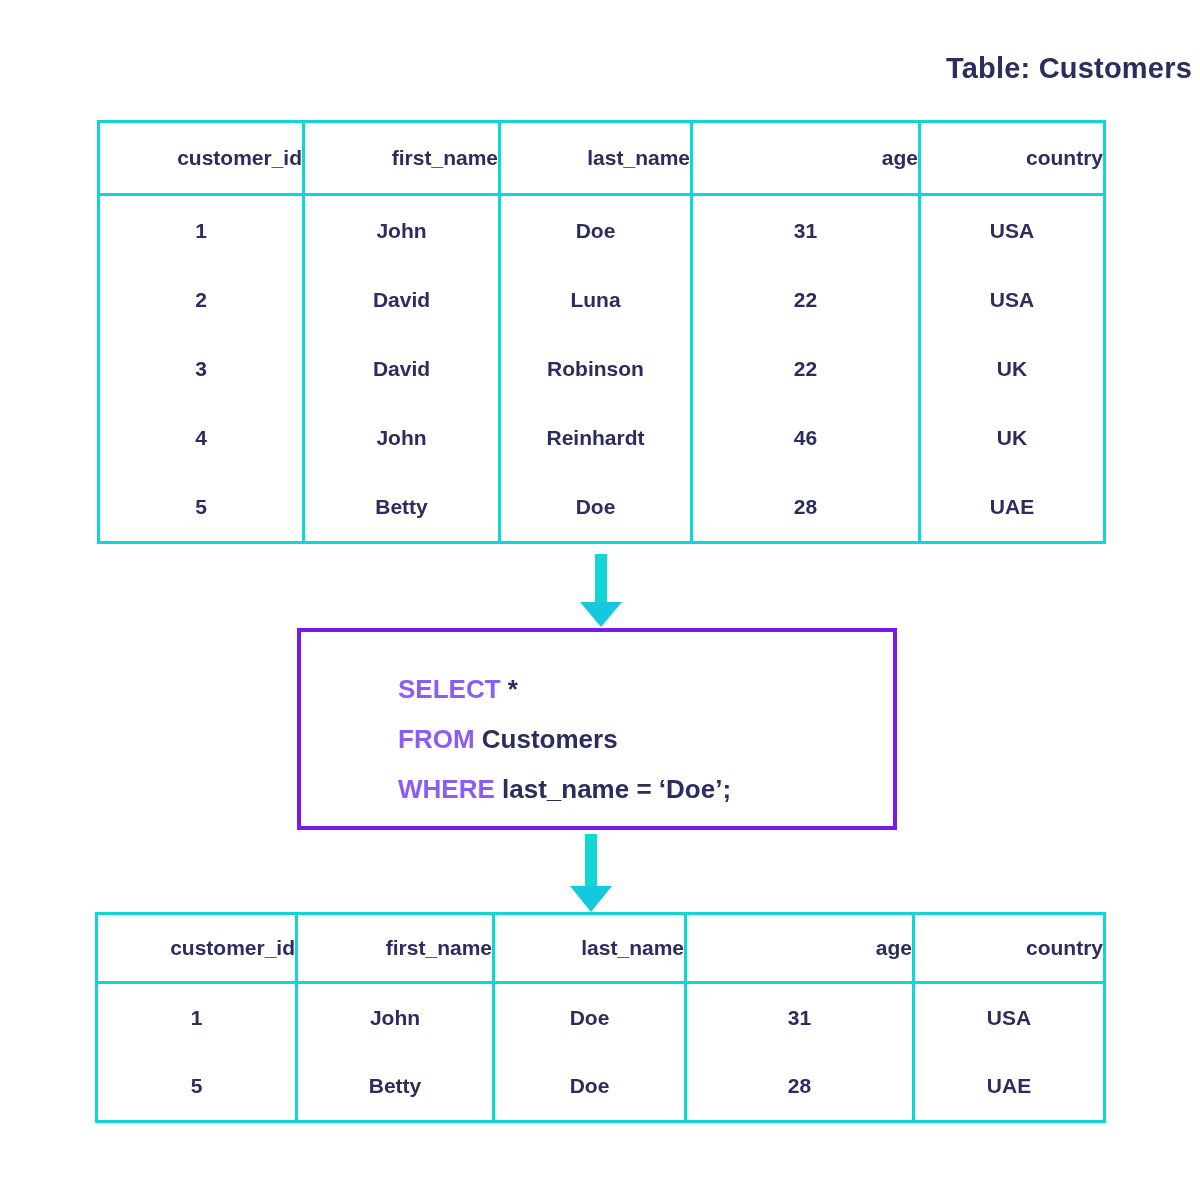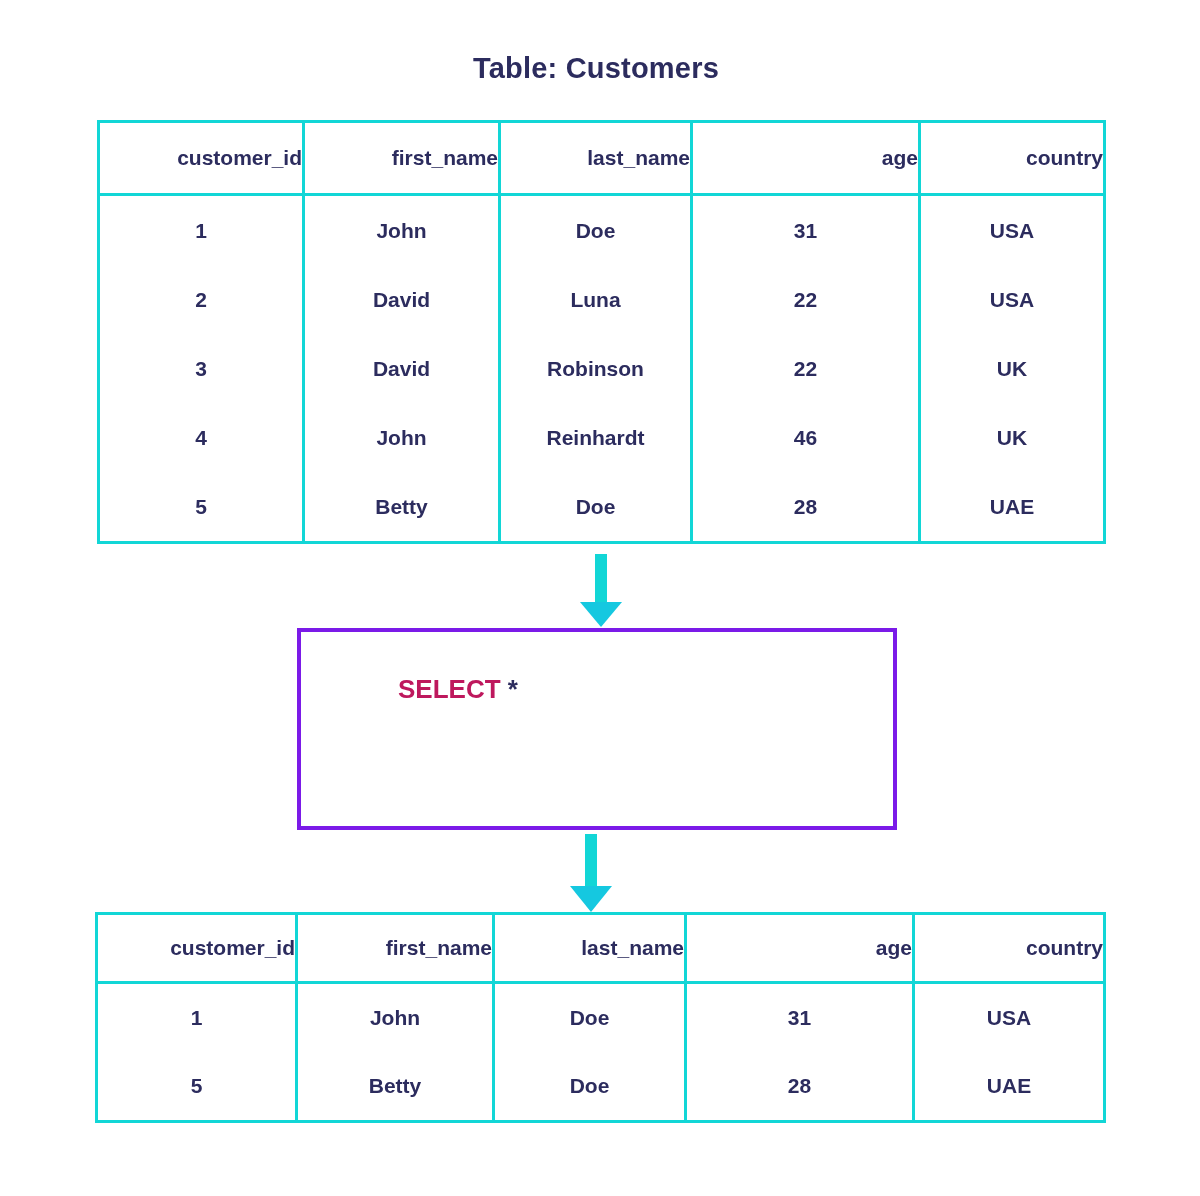--- a/index.html
+++ b/index.html
@@ -14,21 +14,21 @@
     font-family: "Liberation Sans", sans-serif;
     overflow: hidden;
   }
 
   
   #diagram-title {
     position: absolute;
     top: 52px;
     left: 0;
     width: 1192px;
-    text-align: center;
+    text-align: right;
     font-size: 29px;
     font-weight: 700;
     color: #2c2c5e;
     letter-spacing: 0.2px;
   }
 
   
   .sql-table {
     position: absolute;
     border-collapse: collapse;
@@ -90,21 +90,21 @@
     position: absolute;
     left: 97px;
     top: 32px;
     font-size: 26px;
     line-height: 50px;
     color: #2c2c5e;
     font-weight: 700;
     white-space: nowrap;
   }
   .kw {
-    color: #be185d;
+    color: #8b5cf6;
     font-weight: 700;
   }
   .plain {
     color: #2c2c5e;
     font-weight: 600;
   }
 
   
   .arrow-svg {
     position: absolute;
@@ -175,20 +175,28 @@
   <rect x="23" y="0" width="12" height="50" fill="#12d6d6"></rect>
   <polygon points="8,48 50,48 29,73" fill="#15c8e0"></polygon>
 </svg>
 
 <div id="query-box">
   <div id="query-lines">
     <div>
       <span class="kw">SELECT</span>
       <span class="plain">*</span>
     </div>
+    <div>
+      <span class="kw">FROM</span>
+      <span class="plain">Customers</span>
+    </div>
+    <div>
+      <span class="kw">WHERE</span>
+      <span class="plain">last_name = ‘Doe’;</span>
+    </div>
   </div>
 </div>
 
 <svg id="arrow-bottom" class="arrow-svg" width="58" height="80" viewBox="0 0 58 80">
   <rect x="23" y="0" width="12" height="54" fill="#12d6d6"></rect>
   <polygon points="8,52 50,52 29,78" fill="#15c8e0"></polygon>
 </svg>
 
 <table class="sql-table" id="table-result">
   <colgroup>

